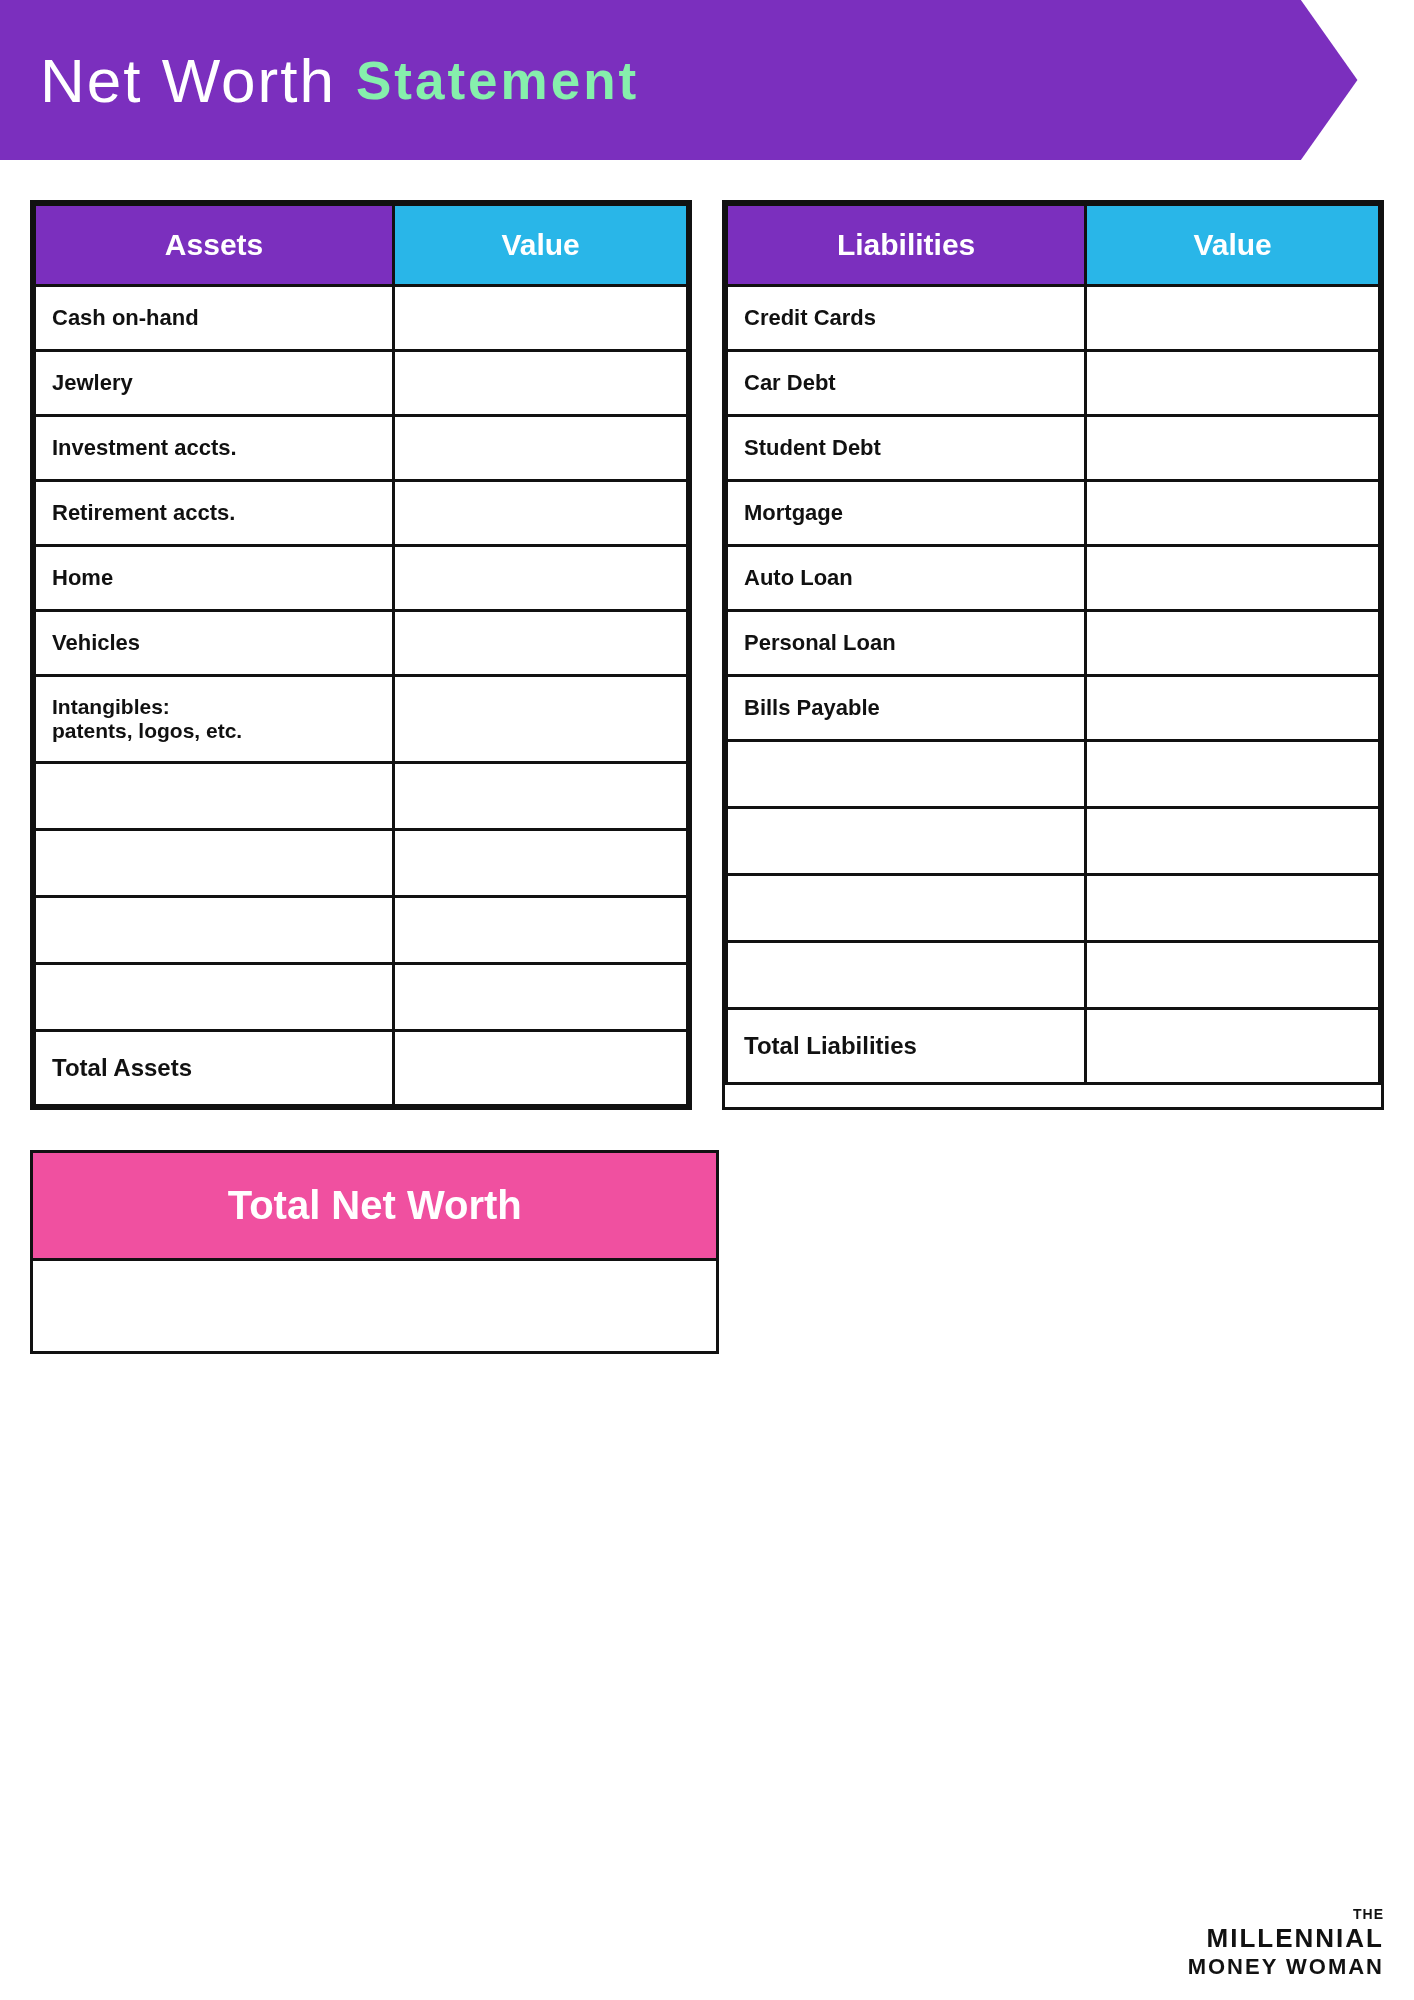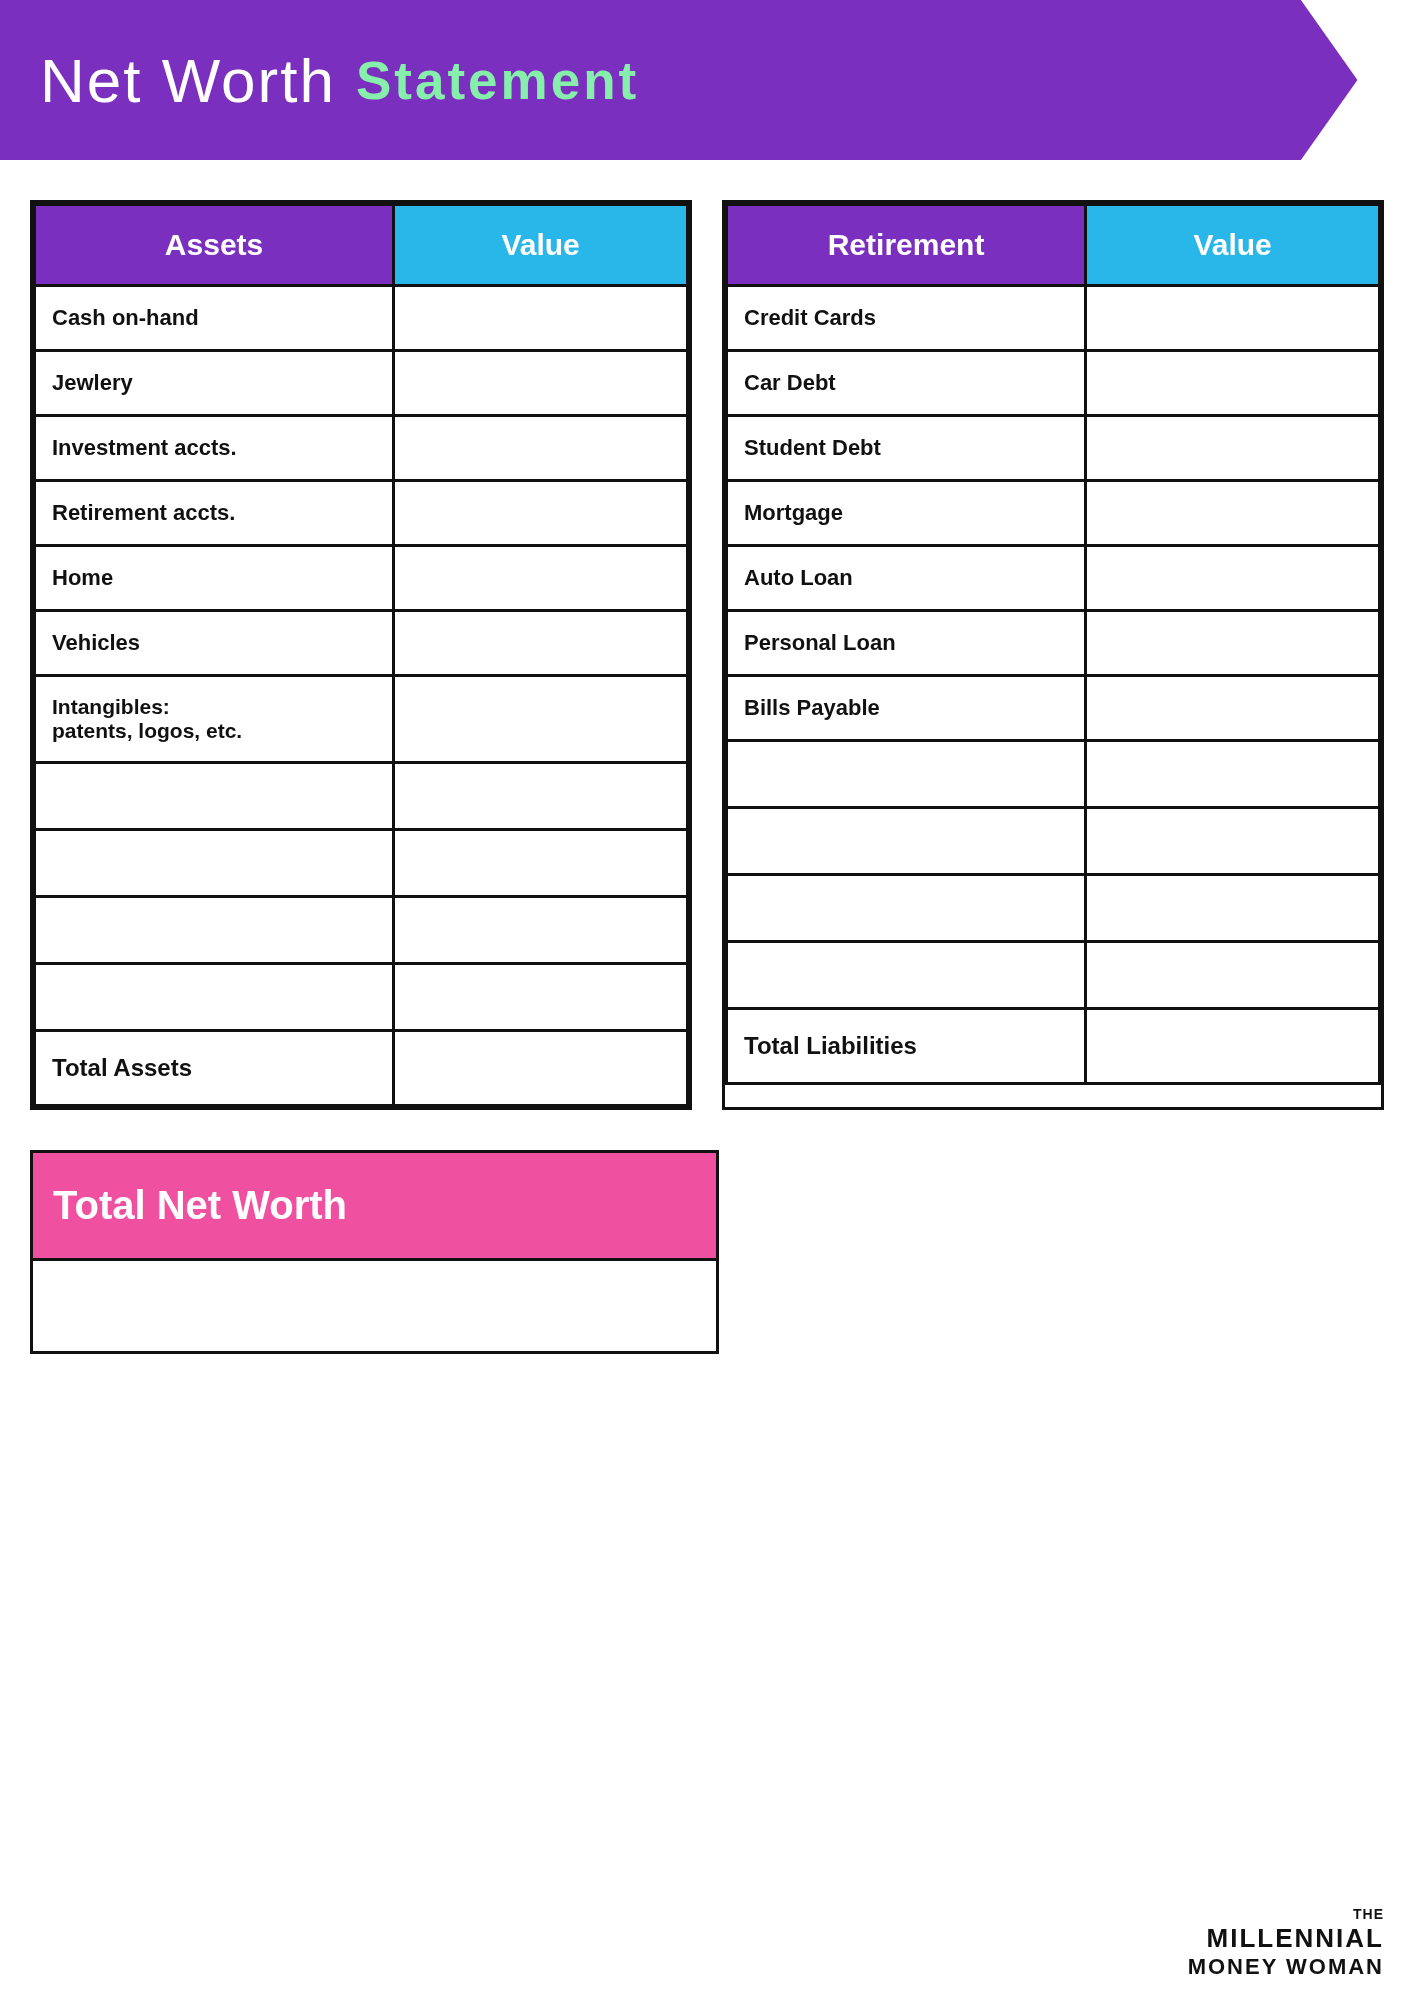--- a/index.html
+++ b/index.html
@@ -135,21 +135,21 @@
     
     .bottom-section {
       padding: 0 30px 40px 30px;
       width: 53%;
     }
 
     .total-net-worth-banner {
       background: #F050A0;
       border: 3px solid #111;
       padding: 30px 20px;
-      text-align: left;
+      text-align: center;
     }
 
     .total-net-worth-banner span {
       font-size: 40px;
       font-weight: 900;
       color: white;
     }
 
     .total-net-worth-value {
       border: 3px solid #111;
@@ -264,21 +264,21 @@
             <td class="row-total-value"></td>
           </tr>
         </tbody>
     </table>
   </div>
 
   <div class="table-section">
     <table>
       <thead>
         <tr>
-          <th class="col-header-purple">Retirement</th>
+          <th class="col-header-purple">Liabilities</th>
           <th class="col-header-blue">Value</th>
         </tr>
       </thead>
       <tbody id="liabilities-tbody">
       <tr>
             <td class="row-label">Credit Cards</td>
             <td class="row-value"></td>
           </tr>
           <tr>
             <td class="row-label">Car Debt</td>

